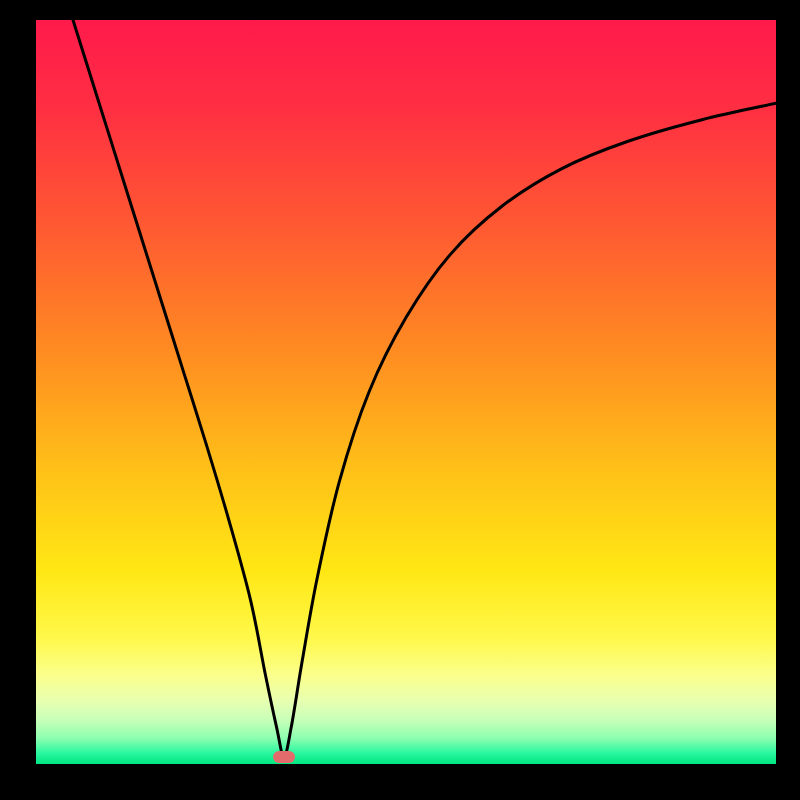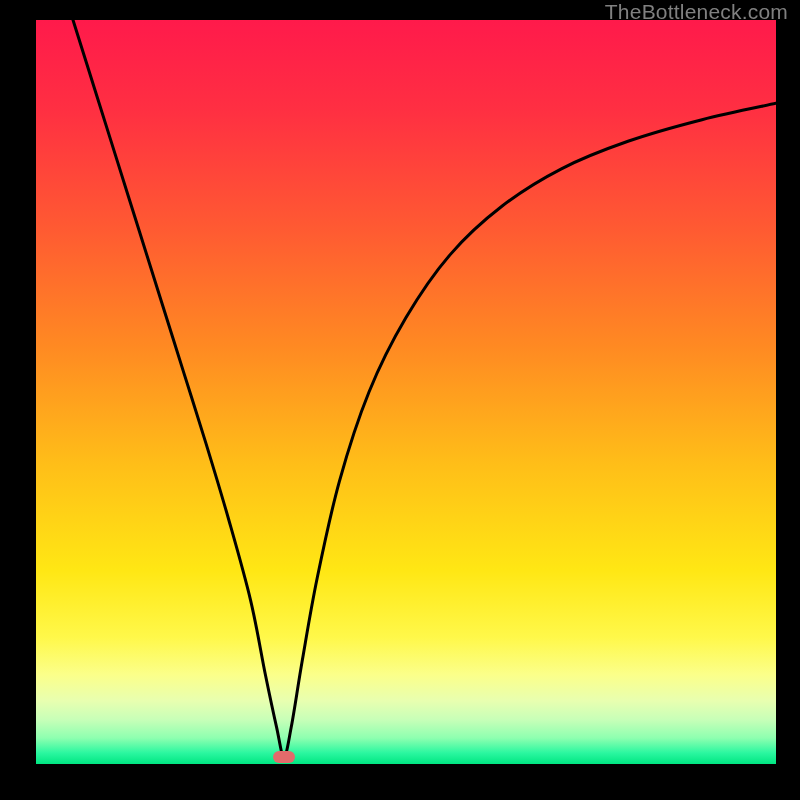--- a/index.html
+++ b/index.html
@@ -84,14 +84,13 @@
       <rect x="0" y="0" width="740" height="744" fill="url(#bg-grad)"></rect>
     </svg>
 
     <svg class="curve" viewBox="0 0 740 744" preserveAspectRatio="none">
       <path id="curve-path" d="M 37 0 C 40.7 11.779999999999992, 51.800000000000004 47.11999999999995, 59.2 70.67999999999995 C 66.60000000000001 94.23999999999995, 74 117.8, 81.4 141.36 C 88.80000000000001 164.92000000000004, 96.2 188.48000000000008, 103.60000000000001 212.04000000000008 C 111.00000000000001 235.60000000000008, 118.4 259.16, 125.80000000000001 282.72 C 133.20000000000002 306.28000000000003, 140.6 329.84, 148 353.4 C 155.4 376.96, 162.8 399.9, 170.20000000000002 424.08 C 177.60000000000002 448.26, 185 472.44000000000005, 192.4 498.48 C 199.8 524.52, 208.43333333333334 554.28, 214.6 580.3199999999999 C 220.76666666666665 606.3599999999999, 225.08333333333334 633.64, 229.4 654.72 C 233.71666666666667 675.8000000000001, 237.41666666666666 693.16, 240.5 706.8 C 243.58333333333334 720.4399999999999, 245.43333333333334 736.56, 247.9 736.56 C 250.36666666666667 736.56, 252.21666666666664 722.92, 255.29999999999998 706.8 C 258.3833333333333 690.68, 262.0833333333333 664.64, 266.4 639.84 C 270.71666666666664 615.0400000000001, 275.0333333333333 587.76, 281.2 558 C 287.3666666666667 528.24, 294.76666666666665 492.28, 303.4 461.28 C 312.0333333333333 430.28, 321.9 399.28, 333 372 C 344.1 344.72, 356.43333333333334 320.54, 370 297.6 C 383.56666666666666 274.66, 398.3666666666667 252.95999999999995, 414.40000000000003 234.35999999999996 C 430.4333333333334 215.75999999999996, 447.7 200.26, 466.2 186 C 484.7 171.74, 504.4333333333333 159.58799999999997, 525.4 148.79999999999995 C 546.3666666666667 138.01199999999994, 568.5666666666666 129.45599999999993, 592 121.27199999999993 C 615.4333333333334 113.08799999999995, 641.3333333333334 106.02000000000002, 666 99.69600000000003 C 690.6666666666666 93.37200000000003, 727.6666666666666 86.05599999999998, 740 83.32799999999997" fill="none" stroke="#000" stroke-width="3" stroke-linejoin="round" stroke-linecap="round"></path>
     </svg>
 
     <div class="marker" id="marker" style="background: rgb(227, 107, 107); left: 33.5%; top: 99.1%;"></div>
   </div>
 
-  <div class="watermark">TheBottleneck.com</div>
 </div>
 
 </body></html>

